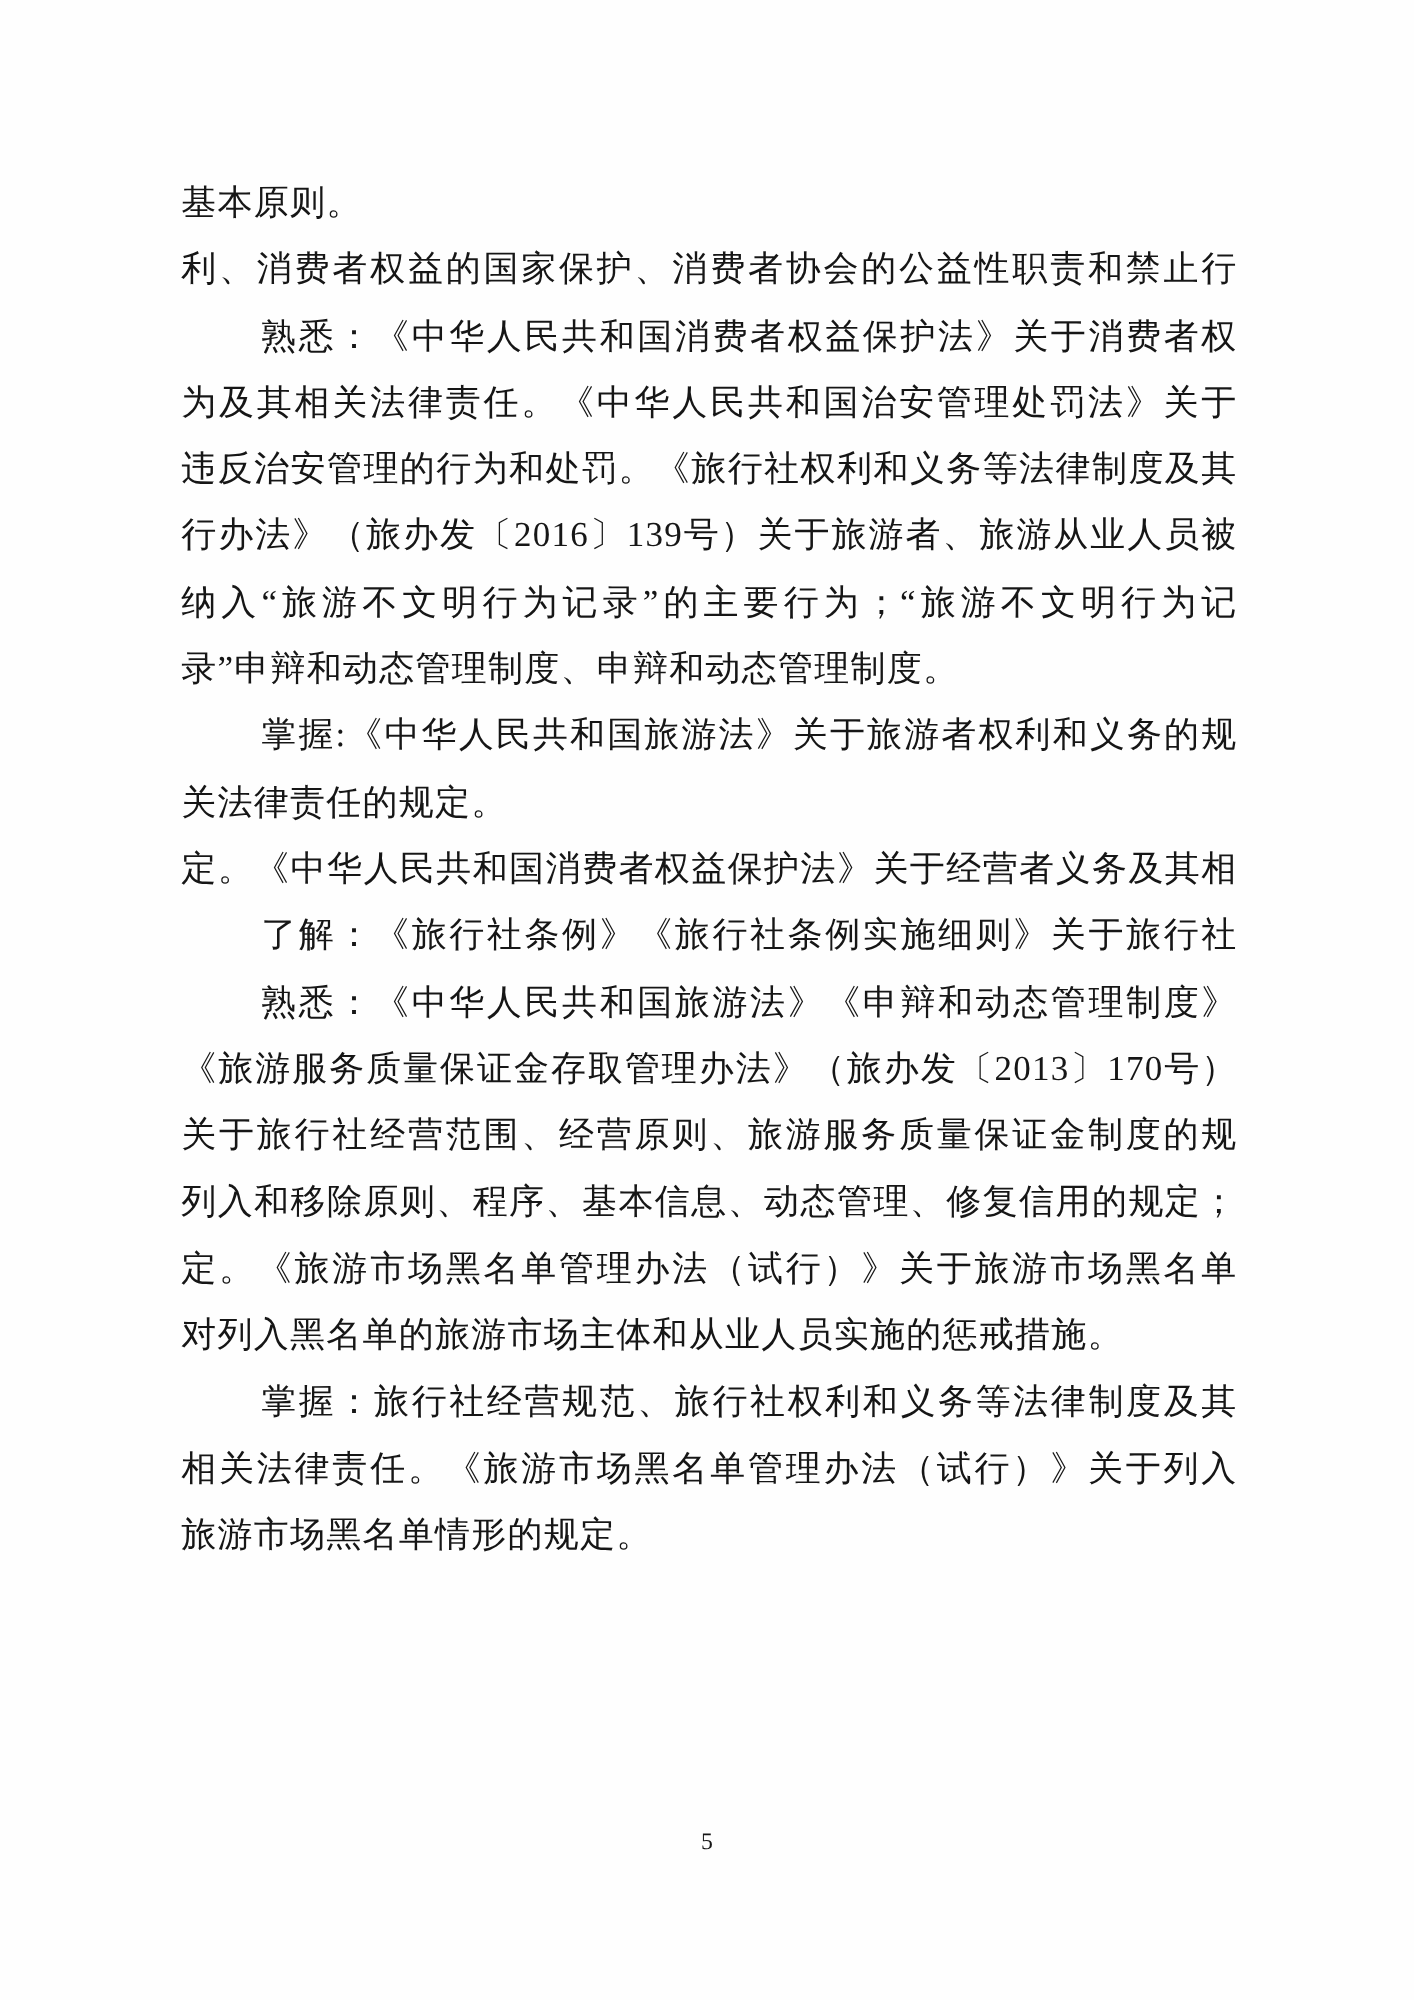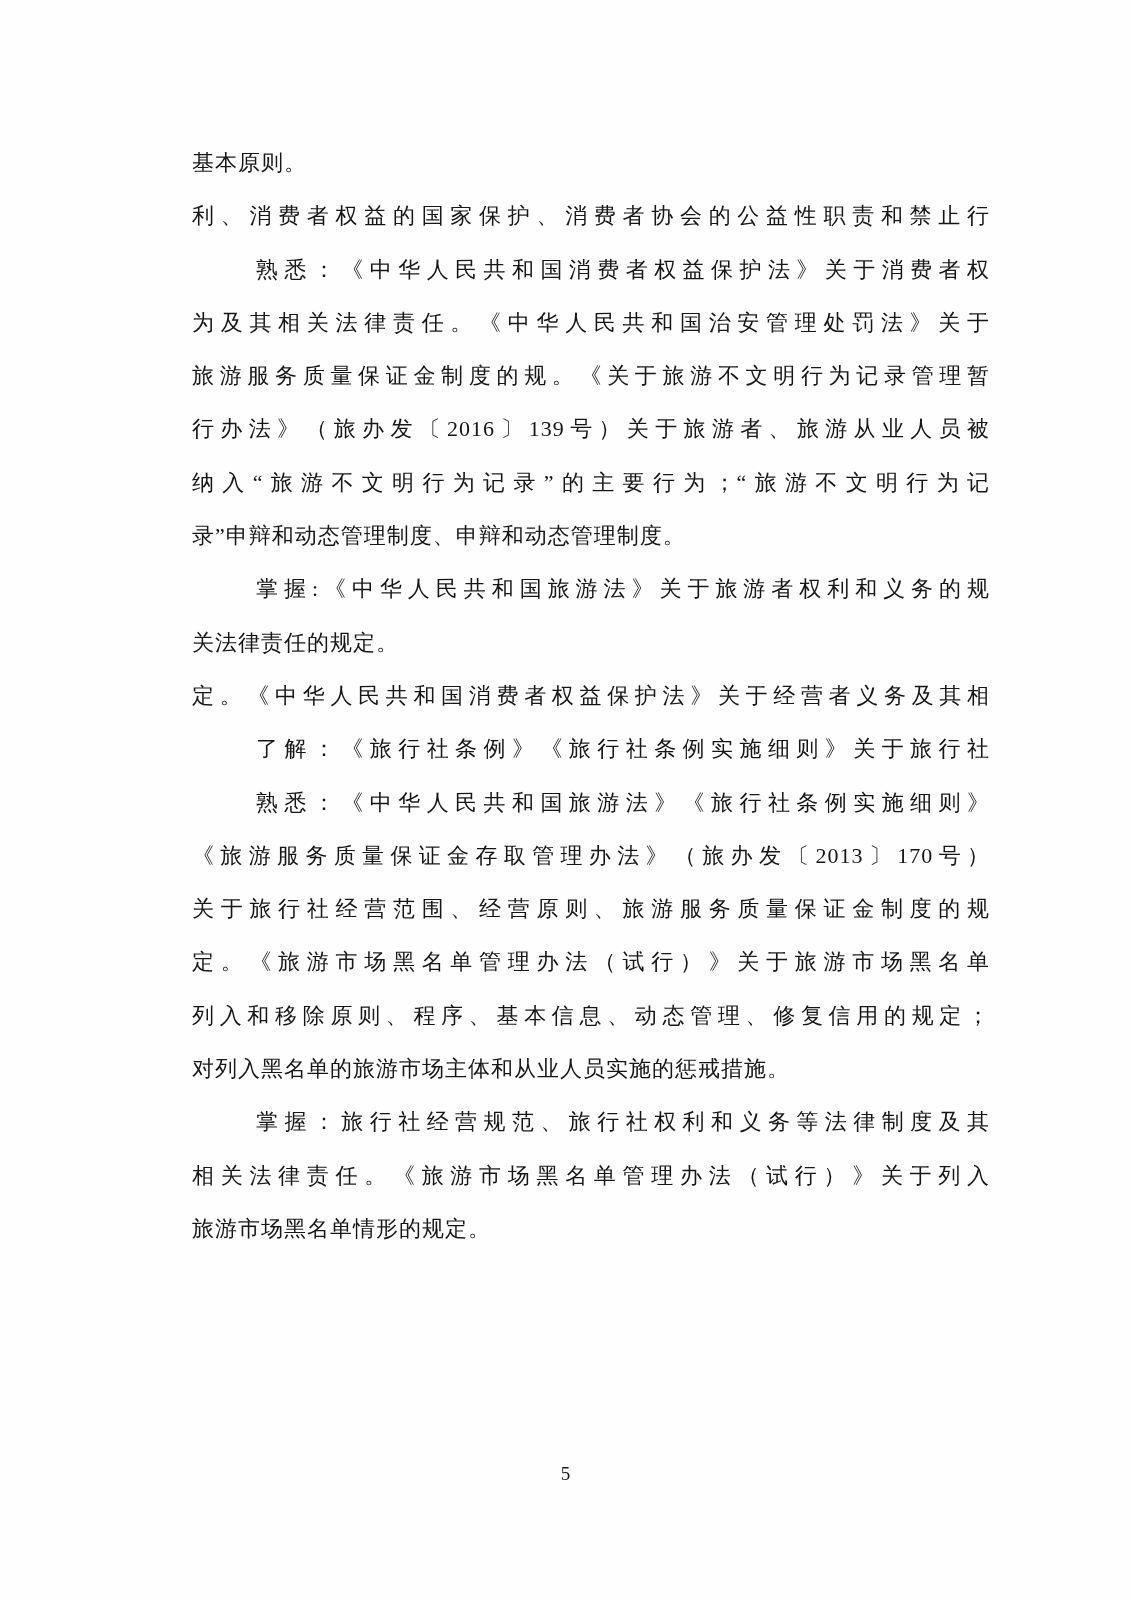--- a/index.html
+++ b/index.html
@@ -19,25 +19,24 @@
   .text-block {
     position: absolute;
     left: 145px;
     top: 136px;
     width: 845px;
   }
   .para { margin: 0; padding: 0; }
   .line {
     height: 53.3px;
     line-height: 53.3px;
-    font-size: 22px;
+    font-size: 28px;
     letter-spacing: 1px;
     white-space: nowrap;
     overflow: visible;
-    margin-left: 47px;
   }
   .line.justified {
     white-space: normal;
     text-align: justify;
     text-align-last: justify;
     text-justify: inter-character;
   }
   .line.indent { padding-left: 64px; }
   .page-number {
     position: absolute;
@@ -54,39 +53,39 @@
 
 <div class="page" style="background: rgb(254, 254, 254); color: rgb(22, 22, 22);">
   <div class="text-block" id="text-block">
       <div class="para">
         <div class="line">基本原则。</div>
       </div>
       <div class="para">
         <div class="line justified">利、消费者权益的国家保护、消费者协会的公益性职责和禁止行</div>
         <div class="line indent justified">熟悉：《中华人民共和国消费者权益保护法》关于消费者权</div>
         <div class="line justified">为及其相关法律责任。《中华人民共和国治安管理处罚法》关于</div>
-        <div class="line justified">旅游服务质量保证金制度的规。《关于旅游不文明行为记录管理暂</div>
+        <div class="line justified">违反治安管理的行为和处罚。《旅行社权利和义务等法律制度及其</div>
         <div class="line justified">行办法》（旅办发〔2016〕139号）关于旅游者、旅游从业人员被</div>
         <div class="line justified">纳入“旅游不文明行为记录”的主要行为；“旅游不文明行为记</div>
         <div class="line">录”申辩和动态管理制度、申辩和动态管理制度。</div>
       </div>
       <div class="para">
         <div class="line indent justified">掌握:《中华人民共和国旅游法》关于旅游者权利和义务的规</div>
         <div class="line">关法律责任的规定。</div>
         <div class="line justified">定。《中华人民共和国消费者权益保护法》关于经营者义务及其相</div>
       </div>
       <div class="para">
         <div class="line indent justified">了解：《旅行社条例》《旅行社条例实施细则》关于旅行社</div>
       </div>
       <div class="para">
-        <div class="line indent justified">熟悉：《中华人民共和国旅游法》《旅行社条例实施细则》</div>
+        <div class="line indent justified">熟悉：《中华人民共和国旅游法》《申辩和动态管理制度》</div>
         <div class="line justified">《旅游服务质量保证金存取管理办法》（旅办发〔2013〕170号）</div>
         <div class="line justified">关于旅行社经营范围、经营原则、旅游服务质量保证金制度的规</div>
+        <div class="line justified">列入和移除原则、程序、基本信息、动态管理、修复信用的规定；</div>
         <div class="line justified">定。《旅游市场黑名单管理办法（试行）》关于旅游市场黑名单</div>
-        <div class="line justified">列入和移除原则、程序、基本信息、动态管理、修复信用的规定；</div>
         <div class="line">对列入黑名单的旅游市场主体和从业人员实施的惩戒措施。</div>
       </div>
       <div class="para">
         <div class="line indent justified">掌握：旅行社经营规范、旅行社权利和义务等法律制度及其</div>
         <div class="line justified">相关法律责任。《旅游市场黑名单管理办法（试行）》关于列入</div>
         <div class="line">旅游市场黑名单情形的规定。</div>
       </div>
     </div>
   <div class="page-number">5</div>
 </div>

